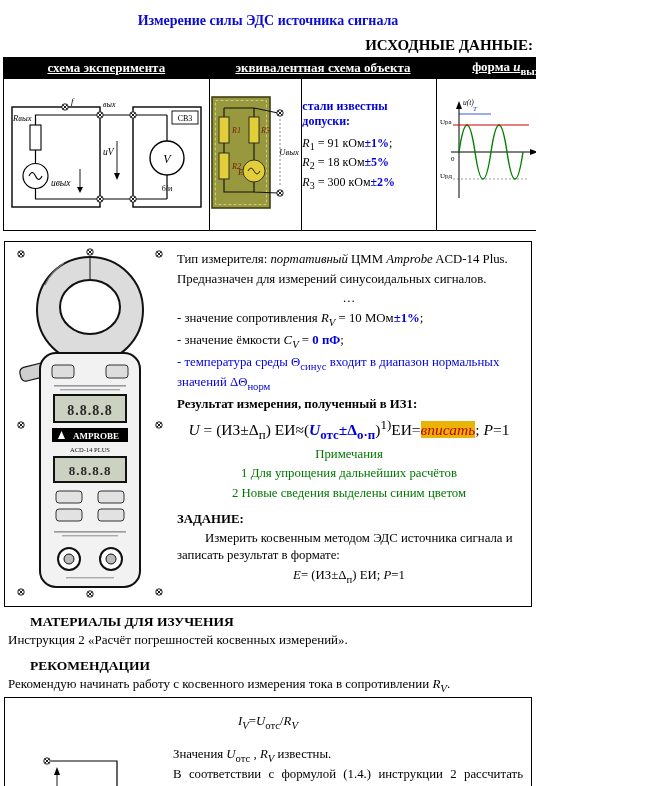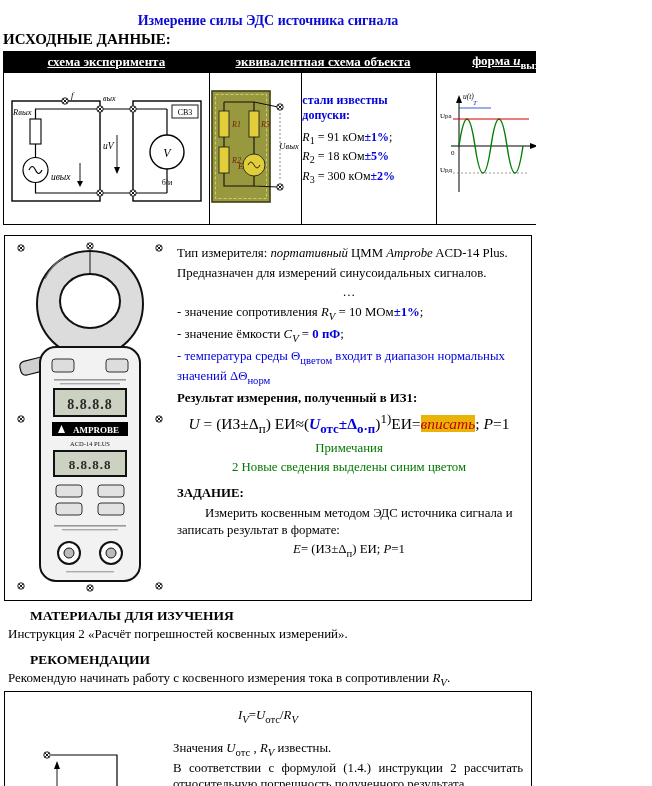--- a/index.html
+++ b/index.html
@@ -1,20 +1,20 @@
 <!DOCTYPE html>
 <html><head>
 <meta charset="utf-8">
 <style>
   html,body{margin:0;padding:0;background:#fff;}
   .page{width:536px;height:786px;background:#fff;color:#000;box-sizing:border-box;
         padding:13px 3px 0 3px;overflow:hidden;position:relative;
         font-family:"Liberation Serif","DejaVu Serif",serif;}
   .title{text-align:center;color:#0b0bd8;font-weight:bold;font-size:14px;}
-  .subtitle{text-align:left;font-weight:bold;font-size:15px;margin-top:2px;}
+  .subtitle{text-align:right;font-weight:bold;font-size:15px;margin-top:8px;}
   .blue{color:#0000dd;}
   .b{font-weight:bold;}
   .green{color:#007800;}
   .fillin{background:#eab308;color:#c00000;font-style:italic;}
   
   .data-table{border-collapse:collapse;table-layout:fixed;width:646px;margin:3px auto 0;}
   .data-table th{background:#000;color:#fff;font-size:13px;font-weight:bold;border:1px solid #000;
                  text-align:center;height:17px;padding:1px 0;text-decoration:underline;}
   .data-table td{border:1px solid #000;vertical-align:top;padding:0;height:121px;background:#fff;}
   td.cell-img{text-align:center;vertical-align:middle;}
@@ -223,24 +223,25 @@
         <circle cx="97" cy="312" r="5" fill="#bbb" stroke="#111" stroke-width="1"></circle>
         <rect x="52" y="330" width="48" height="1.4" fill="#aaa"></rect>
       </svg>
     </div>
     <div class="info-col">
       <p>Тип измерителя: <i>портативный</i> ЦММ <i>Amprobe</i> ACD-14 Plus.</p>
       <p>Предназначен для измерений синусоидальных сигналов.</p>
       <p class="center">…</p>
       <p>- значение сопротивления <i>R<sub>V</sub></i> = 10 МОм<span class="blue b">±1%</span>;</p>
       <p>- значение ёмкости <i>C<sub>V</sub></i> = <span class="blue b">0 пФ</span>;</p>
-      <p><span class="blue">- температура среды Θ<sub>цветом</sub> входит в диапазон нормальных значений ΔΘ<sub>норм</sub></span></p>
+      <p><span class="blue">- температура среды Θ<sub>синус</sub> входит в диапазон нормальных значений ΔΘ<sub>норм</sub></span></p>
       <p class="b">Результат измерения, полученный в ИЗ1:</p>
       <p class="formula"><i>U</i> = (ИЗ±Δ<sub>п</sub>) ЕИ≈(<span class="blue b"><i>U</i><sub>отс</sub>±Δ<sub>о·п</sub></span>)<sup>1)</sup>ЕИ=<span class="fillin">вписать</span>; <i>P</i>=1</p>
       <p class="green indent1">Примечания</p>
+      <p class="green indent1">1 Для упрощения дальнейших расчётов</p>
       <p class="green indent1">2 Новые сведения выделены синим цветом</p>
       <p class="b indent2" style="margin-top:9px;">ЗАДАНИЕ:</p>
       <p class="task-text">Измерить косвенным методом ЭДС источника сигнала и записать результат в формате:</p>
       <p class="center"><i>E</i>= (ИЗ±Δ<sub>п</sub>) ЕИ; <i>P</i>=1</p>
     </div>
   </div>
 
   <div class="sec-h">МАТЕРИАЛЫ ДЛЯ ИЗУЧЕНИЯ</div>
   <div class="sec-t">Инструкция 2 «Расчёт погрешностей косвенных измерений».</div>
 

